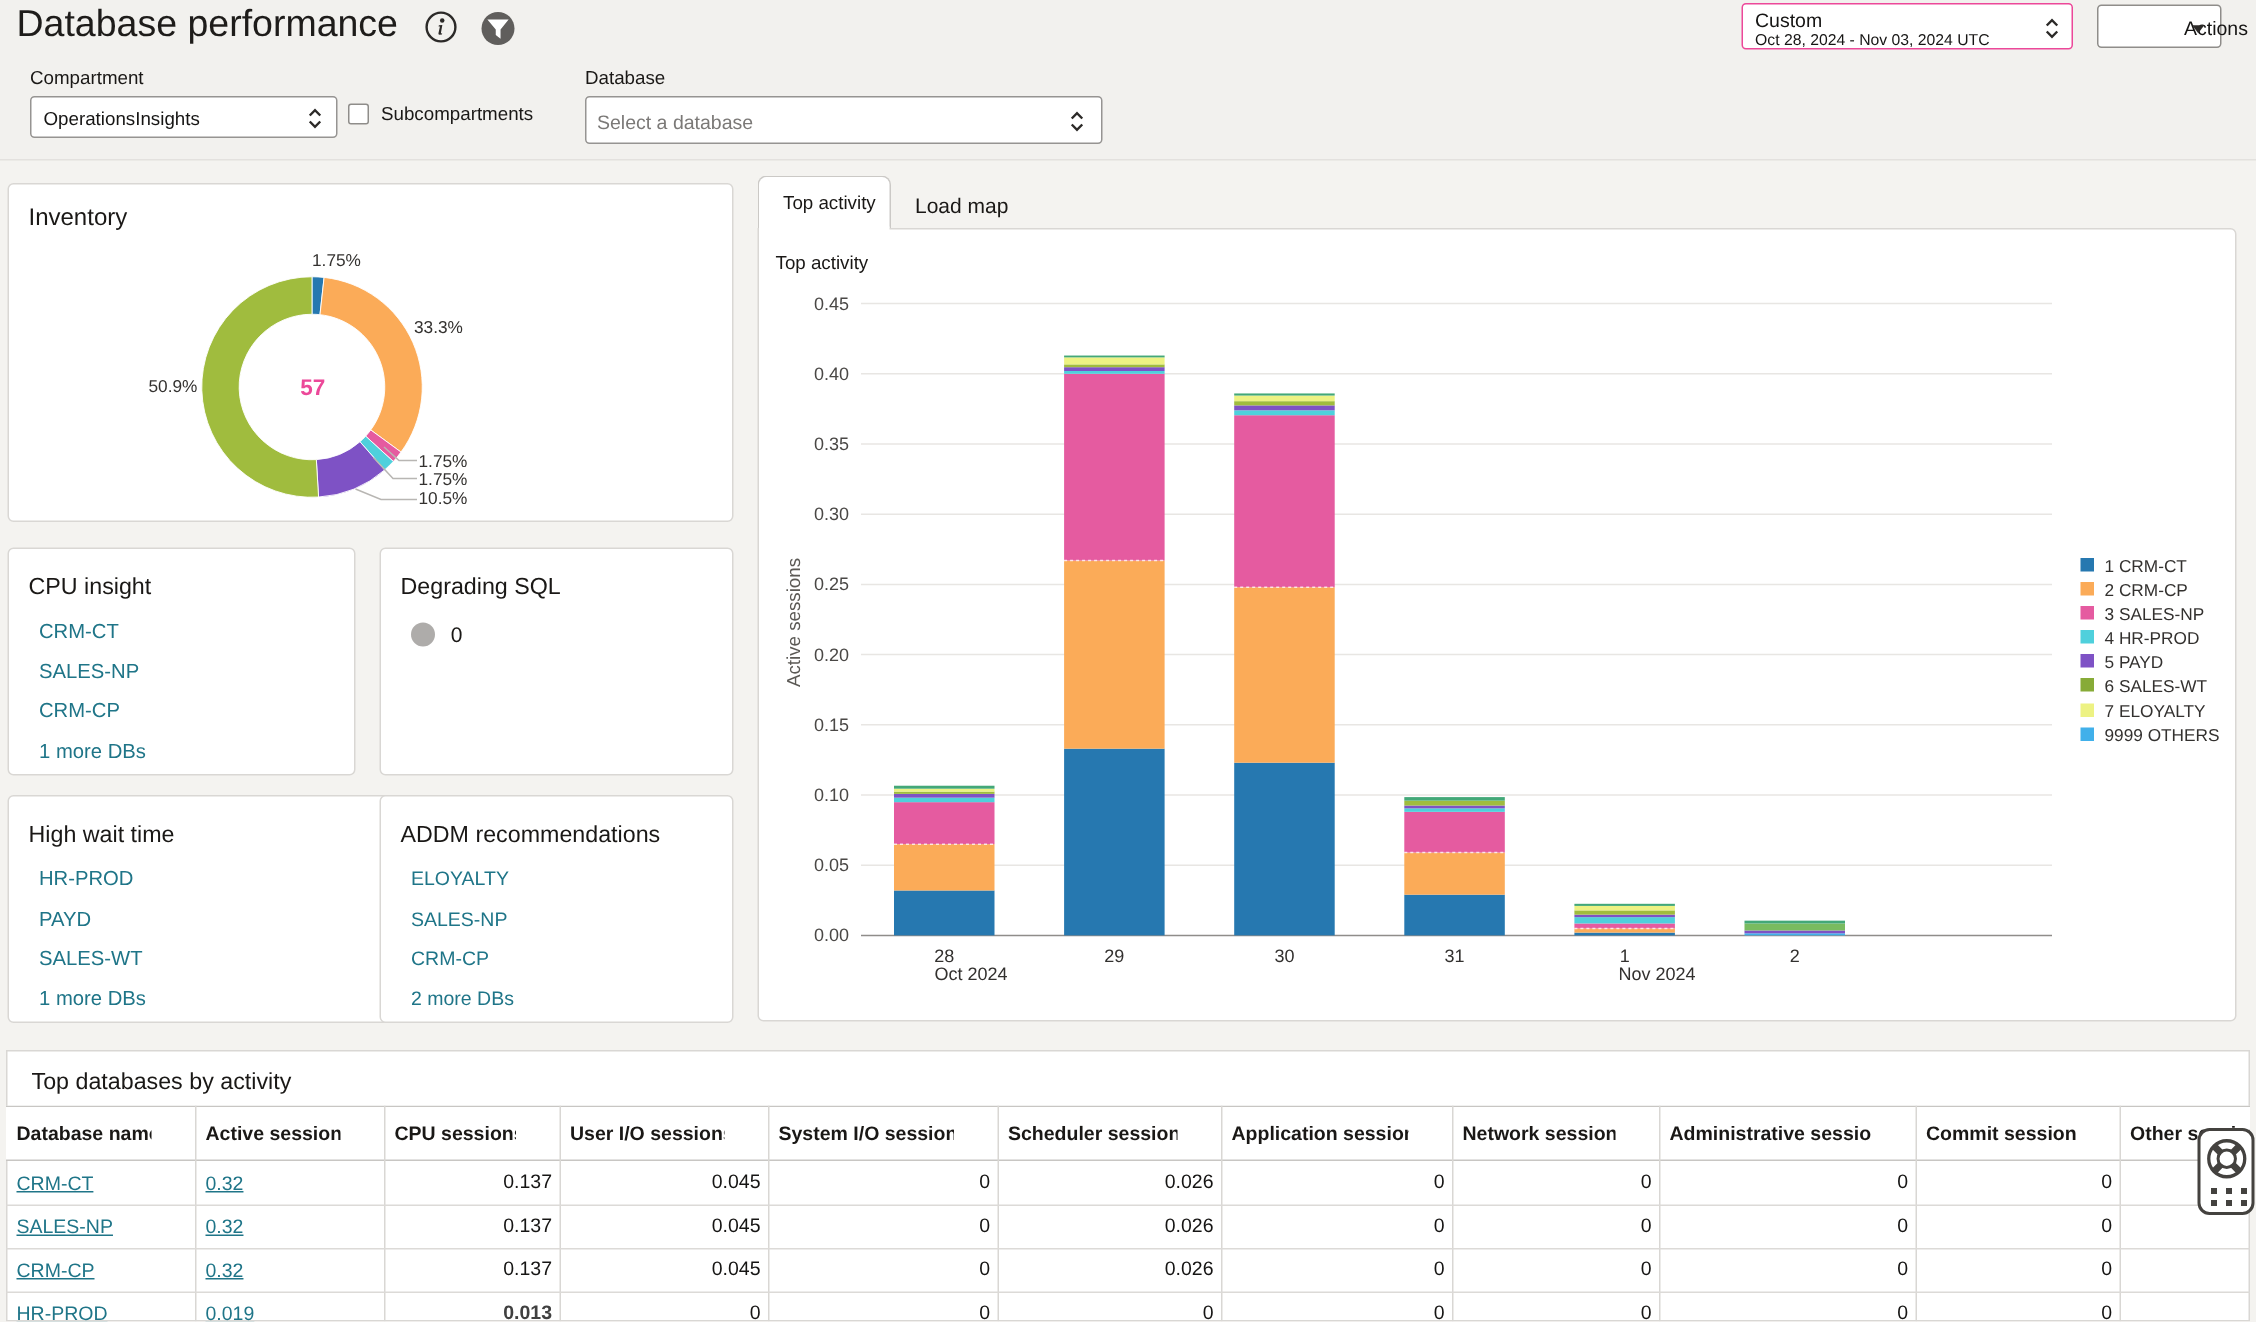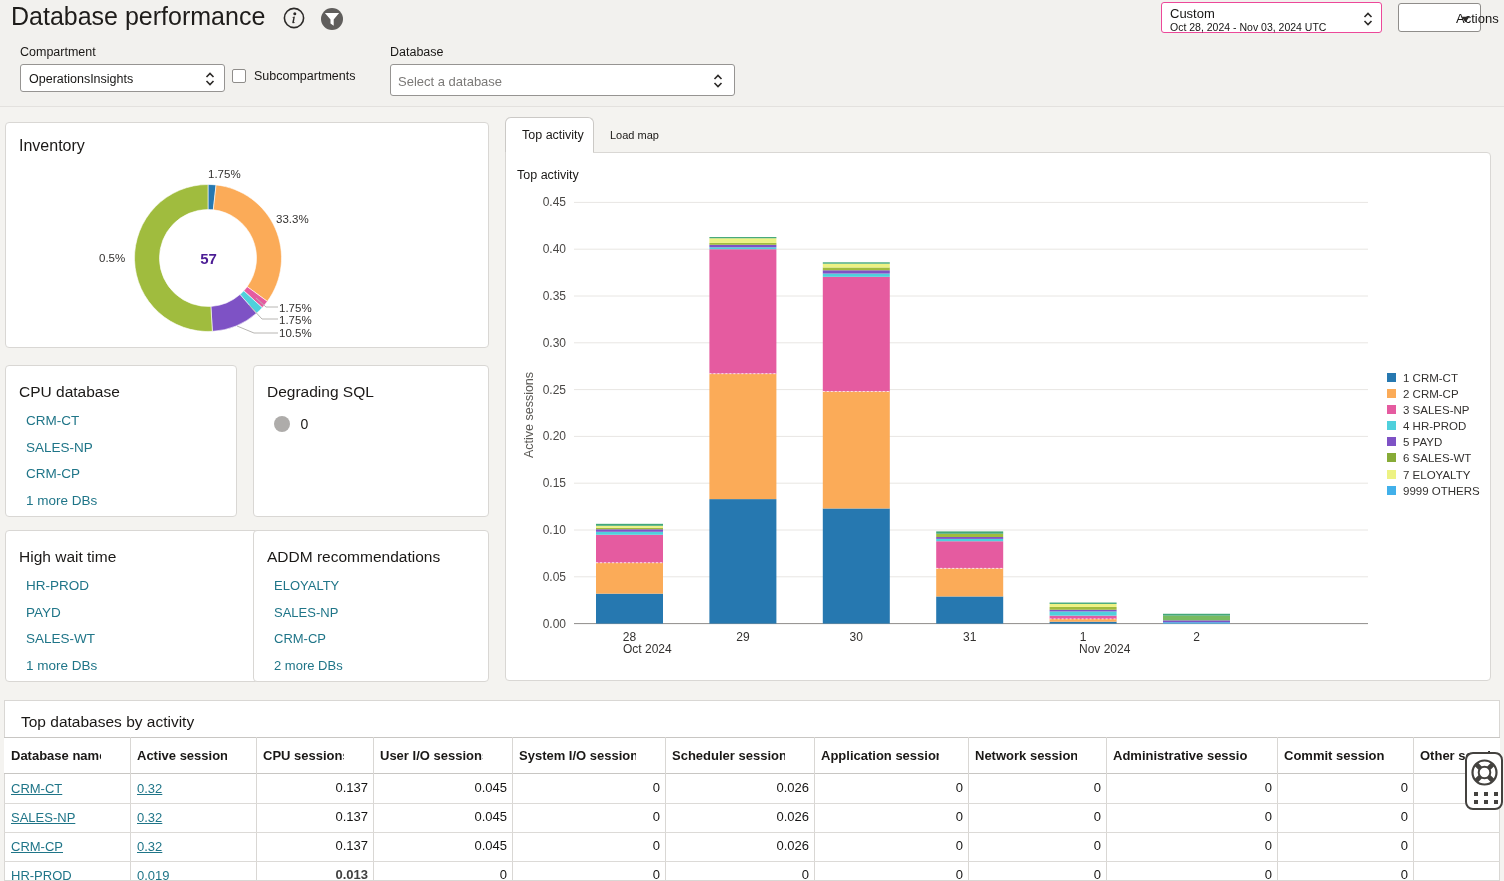--- a/index.html
+++ b/index.html
@@ -67,32 +67,32 @@
       <path d="M 202.00 61.50 A 73.5 73.5 0 0 1 210.07 61.94 L 207.32 86.79 A 48.5 48.5 0 0 0 202.00 86.50 Z" fill="#2678b0" stroke="#fff" stroke-width="0.6"></path>
       <path d="M 210.07 61.94 A 73.5 73.5 0 0 1 261.33 178.39 L 241.15 163.63 A 48.5 48.5 0 0 0 207.32 86.79 Z" fill="#fbab58" stroke="#fff" stroke-width="0.6"></path>
       <path d="M 261.33 178.39 A 73.5 73.5 0 0 1 256.21 184.64 L 237.77 167.75 A 48.5 48.5 0 0 0 241.15 163.63 Z" fill="#e55ba0" stroke="#fff" stroke-width="0.6"></path>
       <path d="M 256.21 184.64 A 73.5 73.5 0 0 1 250.43 190.29 L 233.96 171.48 A 48.5 48.5 0 0 0 237.77 167.75 Z" fill="#4fd0dc" stroke="#fff" stroke-width="0.6"></path>
       <path d="M 250.43 190.29 A 73.5 73.5 0 0 1 206.38 208.37 L 204.89 183.41 A 48.5 48.5 0 0 0 233.96 171.48 Z" fill="#7e52c5" stroke="#fff" stroke-width="0.6"></path>
       <path d="M 206.38 208.37 A 73.5 73.5 0 1 1 202.00 61.50 L 202.00 86.50 A 48.5 48.5 0 1 0 204.89 183.41 Z" fill="#a0bc3e" stroke="#fff" stroke-width="0.6"></path>
       <path d="M 250 175 L 260 184 L 272 184" fill="none" stroke="#b8b6b3" stroke-width="1"></path>
       <path d="M 243 182 L 256 196 L 272 196" fill="none" stroke="#b8b6b3" stroke-width="1"></path>
       <path d="M 231 203 L 248 210 L 272 210" fill="none" stroke="#b8b6b3" stroke-width="1"></path>
     </svg>
-  <div class="abs" style="left:172px; top:127px; width:61px; text-align:center; font-size:15px; font-weight:bold; color:#4c1d95;">57</div>
+  <div class="abs" style="left:172px; top:127px; width:61px; text-align:center; font-size:15px; font-weight:bold; color:#ec4899;">57</div>
 
   <div class="abs" style="left:202px; top:45px; font-size:11.5px; color:#33312f;">1.75%</div>
   <div class="abs" style="left:270px; top:90px; font-size:11.5px; color:#33312f;">33.3%</div>
-  <div class="abs" style="left:93px;  top:129px; font-size:11.5px; color:#33312f;">0.5%</div>
+  <div class="abs" style="left:93px;  top:129px; font-size:11.5px; color:#33312f;">50.9%</div>
   <div class="abs" style="left:273px; top:179px; font-size:11.5px; color:#33312f;">1.75%</div>
   <div class="abs" style="left:273px; top:191px; font-size:11.5px; color:#33312f;">1.75%</div>
   <div class="abs" style="left:273px; top:204px; font-size:11.5px; color:#33312f;">10.5%</div>
 </div>
 
 <div class="card" style="left:5px; top:365px; width:232px; height:152px;">
-  <div class="abs" style="left:13px; top:17px; font-size:15.5px;">CPU database</div>
+  <div class="abs" style="left:13px; top:17px; font-size:15.5px;">CPU insight</div>
   <div class="abs" style="left:20px; top:42px; font-size:13.5px; line-height:26.7px;">
     <div><a class="lnk" href="#">CRM-CT</a></div>
     <div><a class="lnk" href="#">SALES-NP</a></div>
     <div><a class="lnk" href="#">CRM-CP</a></div>
     <div><a class="lnk" href="#">1 more DBs</a></div>
   </div>
 </div>
 <div class="card" style="left:253px; top:365px; width:236px; height:152px;">
   <div class="abs" style="left:13px; top:17px; font-size:15.5px;">Degrading SQL</div>
   <div class="abs" style="left:20px; top:48px;">
@@ -114,21 +114,21 @@
   <div class="abs" style="left:20px; top:42px; font-size:13px; line-height:26.7px;">
     <div><a class="lnk" href="#">ELOYALTY</a></div>
     <div><a class="lnk" href="#">SALES-NP</a></div>
     <div><a class="lnk" href="#">CRM-CP</a></div>
     <div><a class="lnk" href="#">2 more DBs</a></div>
   </div>
 </div>
 
 <div class="abs" style="left:505px; top:117px; width:89px; height:36px; background:#fff; border:1px solid #cbc9c6; border-bottom:none; border-radius:6px 6px 0 0;"></div>
 <div class="abs" style="left:522px; top:128px; font-size:12.5px; color:#1a1816;">Top activity</div>
-<div class="abs" style="left:610px; top:129px; font-size:11px; color:#1a1816;">Load map</div>
+<div class="abs" style="left:610px; top:129px; font-size:14px; color:#1a1816;">Load map</div>
 <div class="card" style="left:505px; top:152px; width:986px; height:529px; border-radius:0 4px 4px 4px;"></div>
 <div class="abs" style="left:506px; top:151px; width:87px; height:3px; background:#fff;"></div>
 <div class="abs" style="left:517px; top:168px; font-size:12.5px; color:#1a1816;">Top activity</div>
 
 <svg class="abs" style="left:505px; top:152px;" width="986" height="529" viewBox="0 0 986 529" id="barsvg">
     <line x1="69" y1="471.6" x2="863" y2="471.6" stroke="#8f8d8a" stroke-width="1"></line>
     <text x="61" y="475.6" font-size="12" fill="#4a4846" text-anchor="end">0.00</text>
     <line x1="69" y1="424.8" x2="863" y2="424.8" stroke="#e8e6e3" stroke-width="1"></line>
     <text x="61" y="428.8" font-size="12" fill="#4a4846" text-anchor="end">0.05</text>
     <line x1="69" y1="378.0" x2="863" y2="378.0" stroke="#e8e6e3" stroke-width="1"></line>

